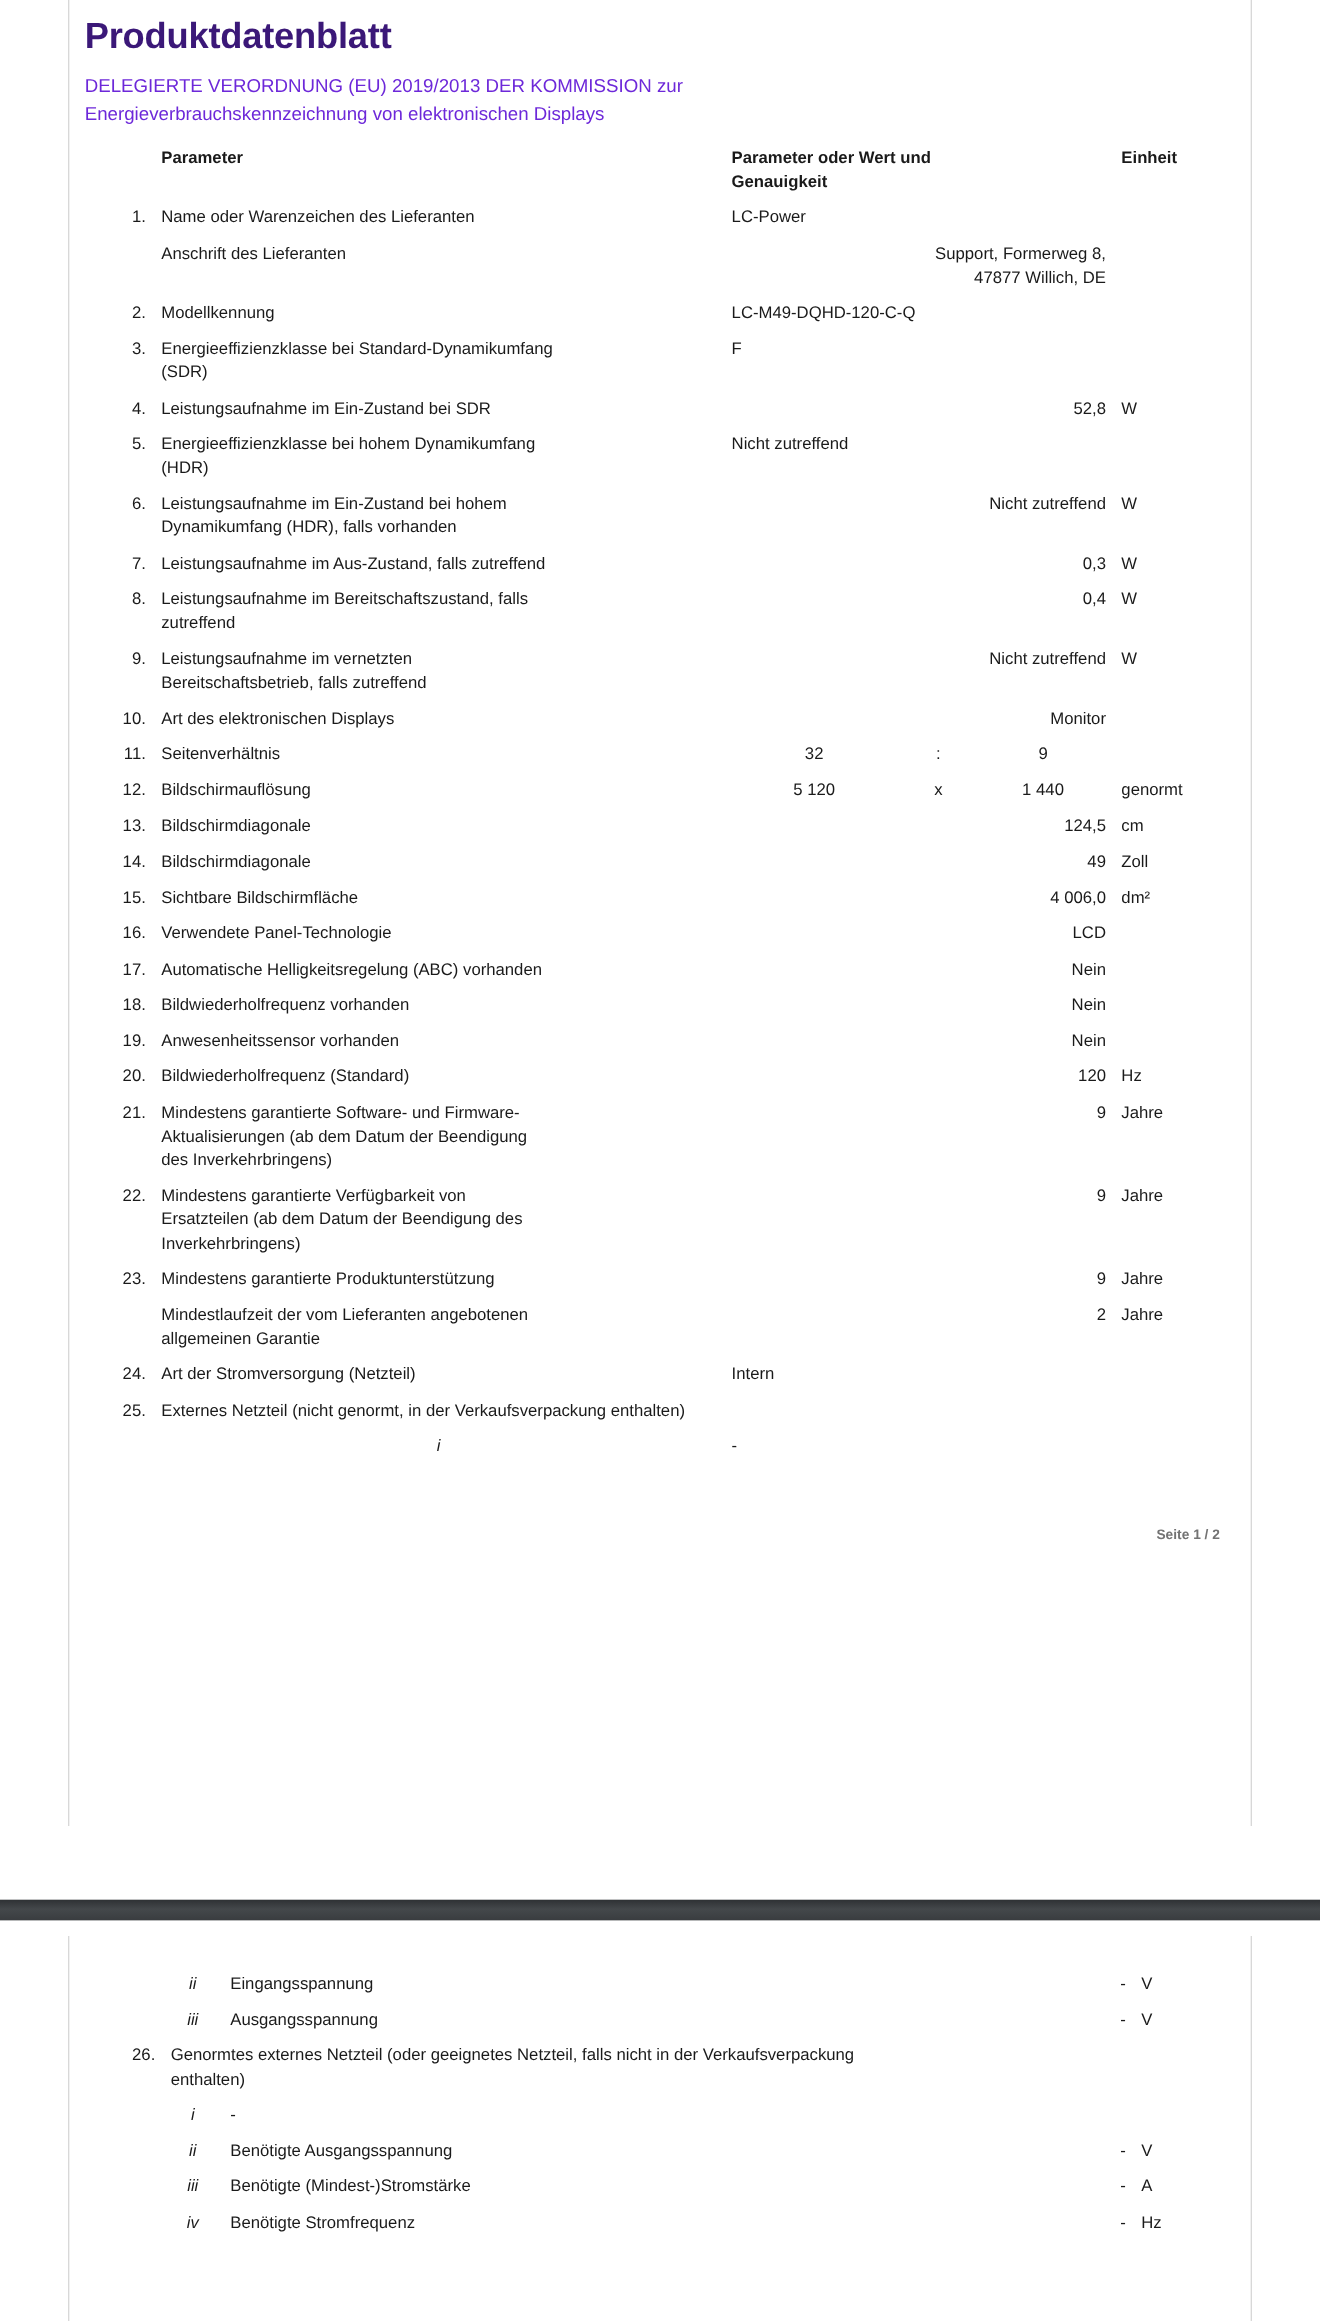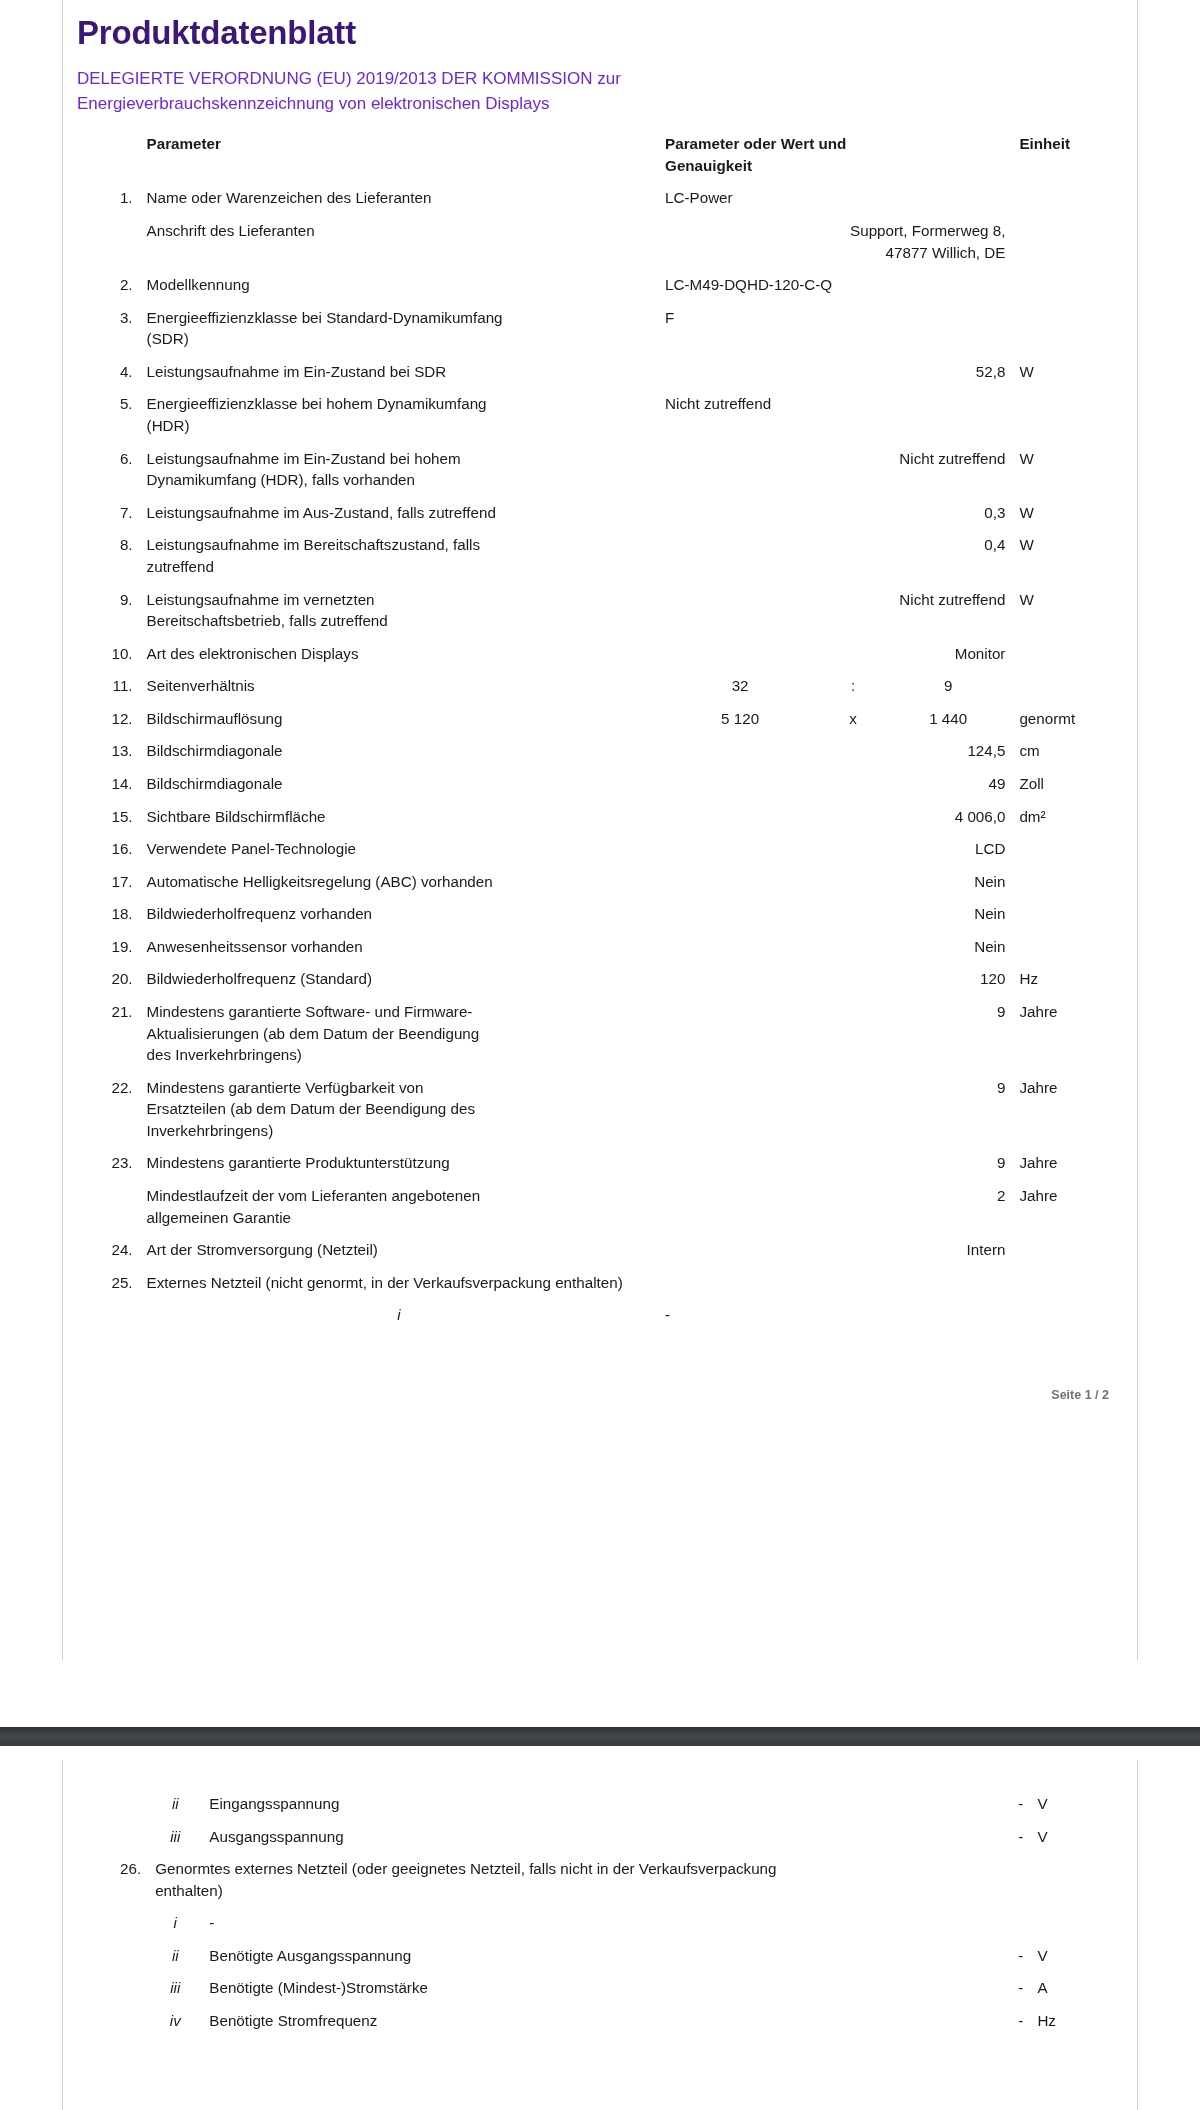--- a/index.html
+++ b/index.html
@@ -345,21 +345,21 @@
           <span>Mindestlaufzeit der vom Lieferanten angebotenen</span><br>
           <span>allgemeinen Garantie</span>
         </td>
         <td class="bb-med bl-med num" colspan="3">2</td>
         <td class="bb-med bl-med br-med">Jahre</td>
       </tr>
 
       <tr>
         <td class="c-num bb-dark">24.</td>
         <td class="bb-dark bl-med">Art der Stromversorgung (Netzteil)</td>
-        <td class="bb-dark bl-med" colspan="3" style="text-align:right">Intern</td>
+        <td class="bb-dark bl-med" colspan="3" style="text-align:left">Intern</td>
         <td class="bb-dark bl-med br-med"></td>
       </tr>
 
       <tr>
         <td class="c-num bb-thin">25.</td>
         <td class="bb-thin bl-med br-med" colspan="5">Externes Netzteil (nicht genormt, in der Verkaufsverpackung enthalten)</td>
       </tr>
 
       <tr>
         <td class="c-num bb-med"></td>

